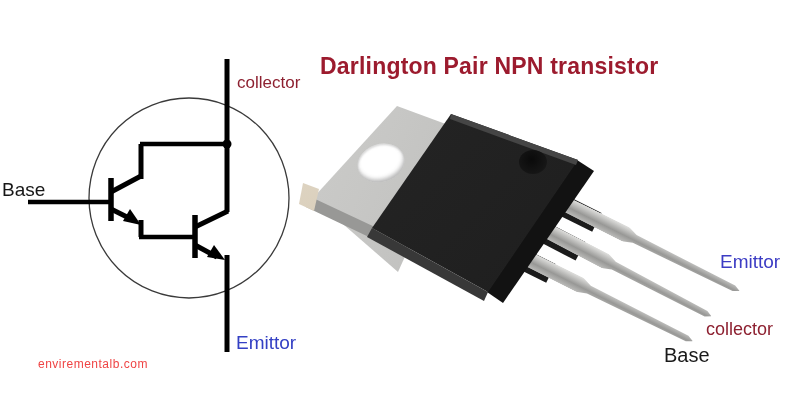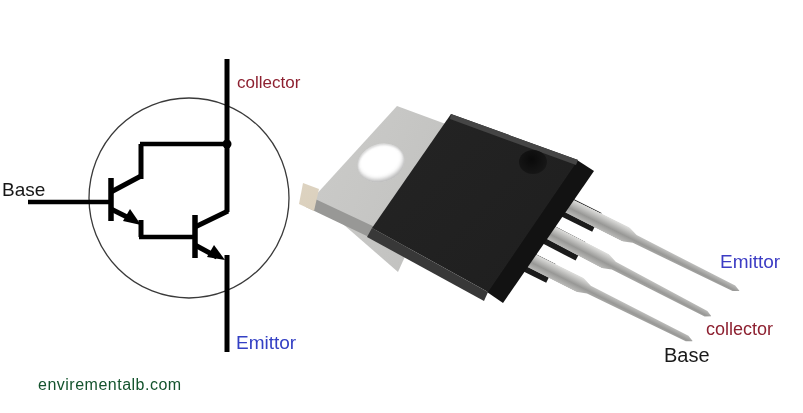--- a/index.html
+++ b/index.html
@@ -14,21 +14,21 @@
   .title{
     position:absolute;left:320px;top:53px;
     font-size:23px;font-weight:700;color:#9c1b2e;letter-spacing:.2px;
   }
   .sch-collector{left:237px;top:74px;font-size:17px;color:#8d2030;}
   .sch-base{left:2px;top:180px;font-size:19px;color:#161616;}
   .sch-emitter{left:236px;top:333px;font-size:19px;color:#3440c4;}
   .ph-emitter{left:720px;top:252px;font-size:19px;color:#3c3cc4;}
   .ph-collector{left:706px;top:320px;font-size:18px;color:#8d2030;}
   .ph-base{left:664px;top:344px;font-size:20px;color:#1a1a1a;}
-  .watermark{left:38px;top:376px;font-size:16px;color:#14532d;letter-spacing:.5px;}
+  .watermark{left:38px;top:358px;font-size:12px;color:#ef4444;letter-spacing:.5px;}
 
   
   .shape{position:absolute;left:0;top:0;width:803px;height:413px;}
   .tab{
     clip-path:polygon(397px 106px,462px 130px,398px 272px,313px 198px);
     background:linear-gradient(115deg,#dddddb 0%,#c7c7c5 45%,#a8a8a6 100%);
   }
   .tab-edge{
     clip-path:polygon(313px 198px,377px 228px,371px 238px,306px 207px);
     background:#989896;
@@ -109,20 +109,21 @@
     <circle cx="227" cy="144" r="4.5" fill="#000"></circle>
 
     <polygon points="141,225 123,221 130,209" fill="#000"></polygon>
     <polygon points="225,260 207,257 214,245" fill="#000"></polygon>
   </svg>
 
   <span class="label sch-base">Base</span>
   <span class="label sch-collector">collector</span>
   <span class="label sch-emitter">Emittor</span>
 
+  <span class="title">Darlington Pair NPN transistor</span>
 
   <div>
     <div class="shape tab"></div>
     <div class="shape tab-edge"></div>
     <div class="shape chip"></div>
     <div class="hole"></div>
 
     <div class="stub stub1"></div>
     <div class="stub stub2"></div>
     <div class="stub stub3"></div>

